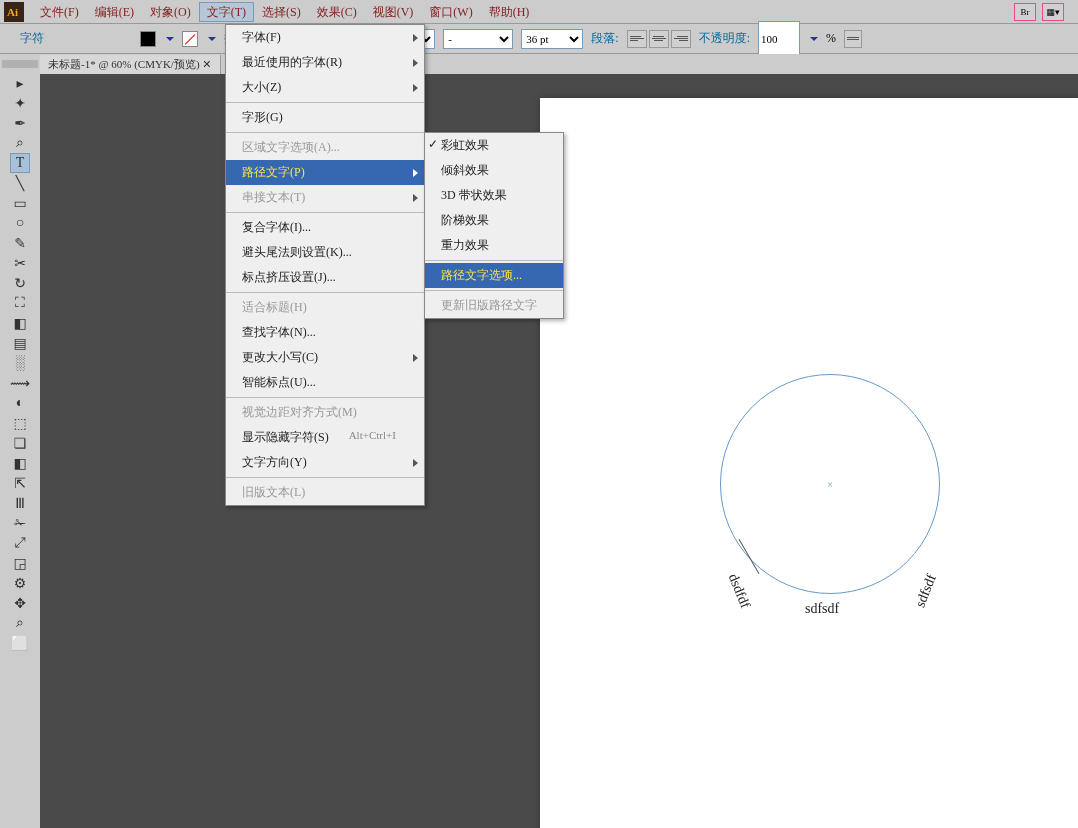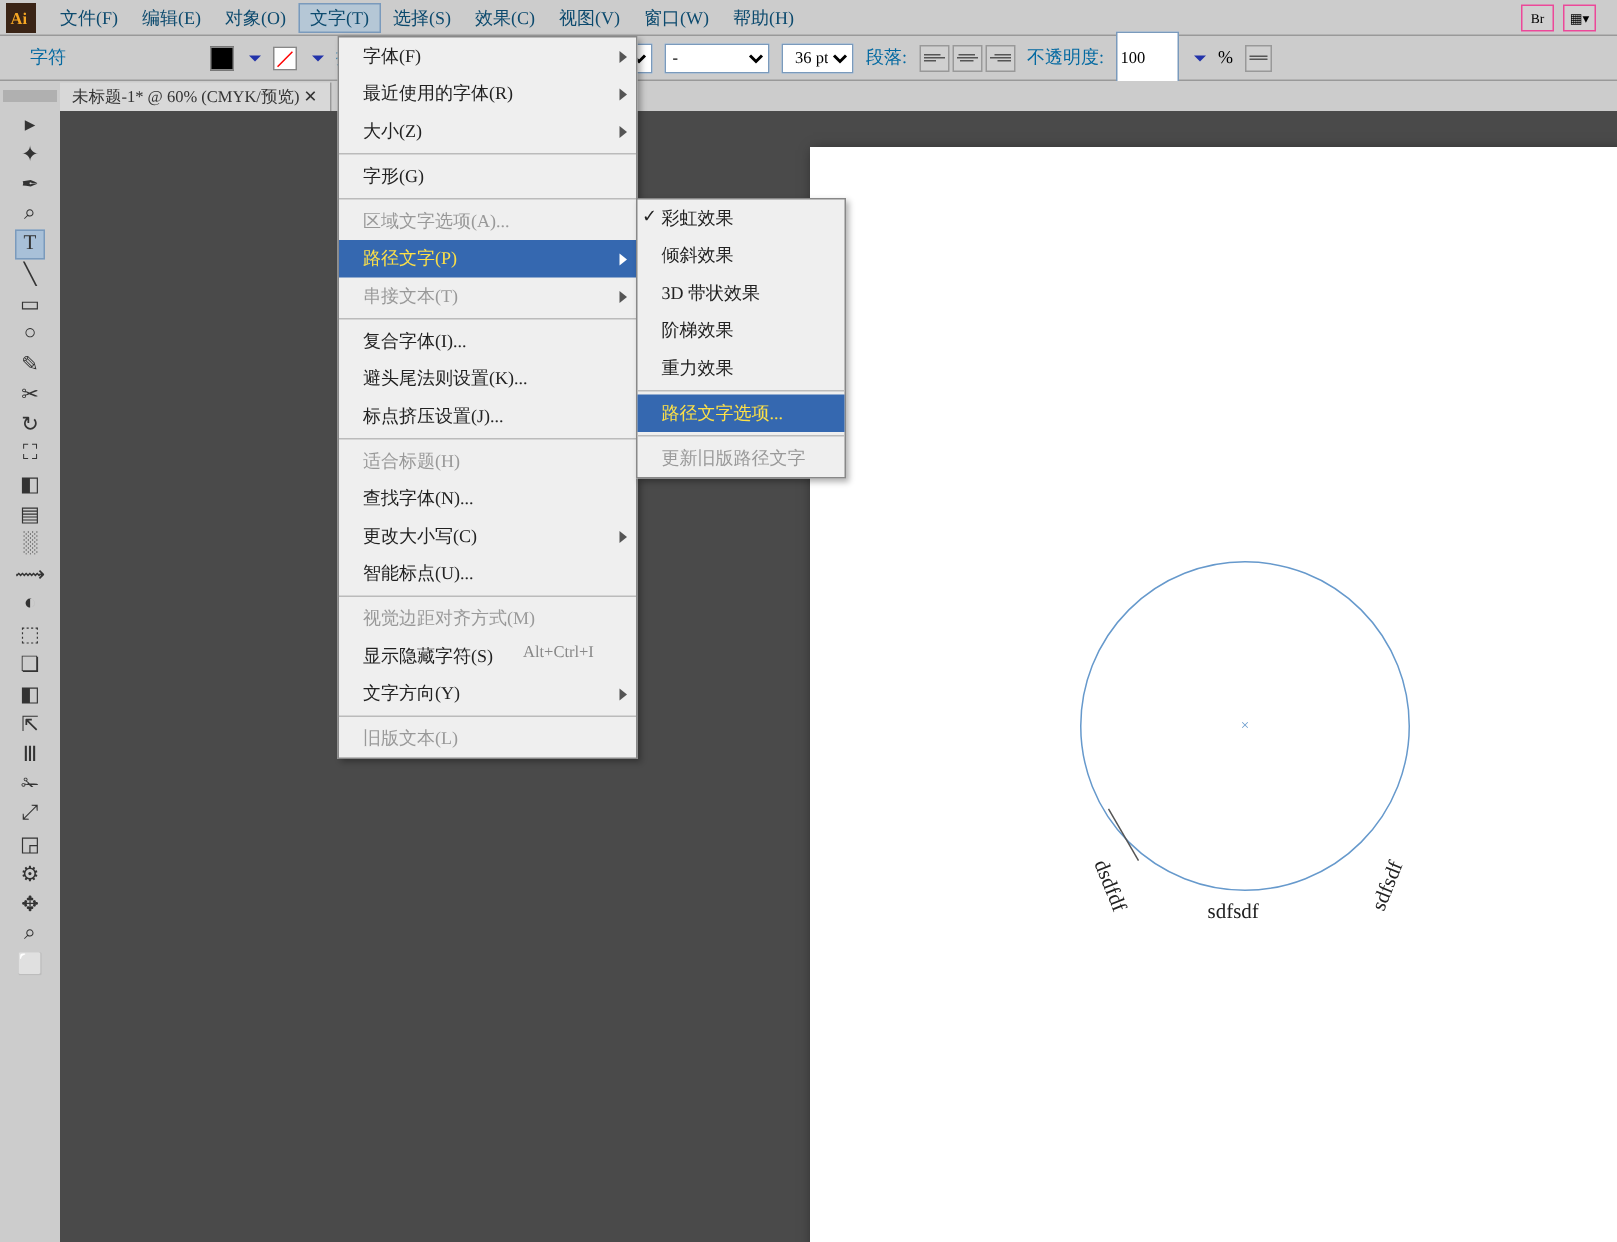--- a/index.html
+++ b/index.html
@@ -2,21 +2,21 @@
 <html><head>
 <meta charset="utf-8">
 <style>
 * { margin: 0; padding: 0; box-sizing: border-box; font-family: "SimSun", serif; }
 body { background: #4a4a4a; width: 1078px; height: 828px; overflow: hidden; user-select: none; }
 
 
 .menubar { background: #cccccc; height: 24px; display: flex; align-items: center; padding: 0 4px; border-bottom: 1px solid #999; }
 .menubar .logo { width: 20px; height: 20px; margin-right: 8px; }
 .menubar .logo svg { width: 20px; height: 20px; }
-.menubar .menu-item { padding: 3px 8px; font-size: 12px; color: #0c4a6e; }
+.menubar .menu-item { padding: 3px 8px; font-size: 12px; color: #7f1d1d; }
 .menubar .menu-item.open { background: #b5c7d6; border: 1px solid #7a9abc; padding: 2px 7px; }
 .menubar .spacer { flex: 1; }
 .menubar .right-icons { display: flex; gap: 6px; align-items: center; margin-right: 10px; }
 .menubar .ricon { width: 22px; height: 18px; background: #d0d0d0; border: 1px solid #ec4899; display: flex; align-items: center; justify-content: center; font-size: 9px; }
 
 
 .controlbar { background: #cccccc; height: 30px; display: flex; align-items: center; padding: 0 20px; border-bottom: 1px solid #999; font-size: 12px; gap: 8px; }
 .controlbar .label { color: #0369a1; }
 .swatch { width: 16px; height: 16px; background: #000; border: 1px solid #888; }
 .swatch.none { background: #fff; position: relative; }
@@ -91,21 +91,21 @@
   <span style="width:80px;"></span>
   <span class="swatch"></span>
     <span class="dropdown-arrow"></span>
   <span class="swatch none"></span>
     <span class="dropdown-arrow"></span>
   <span class="label">描边</span>
   <span style="width:12px;"></span>
   <span class="label">字符:</span>
   <select style="width:124px;"><option>Adobe 宋体 Std L</option></select>
   <select style="width:70px;"><option>-</option></select>
-  <select style="width:48px;text-align:right;"><option>36 pt</option></select>
+  <select style="width:62px;"><option>36 pt</option></select>
   <span class="label">段落:</span>
   <div class="align-group">
     <div class="align-btn">
         <div class="aline" style="width:80%"></div>
         <div class="aline" style="width:100%"></div>
         <div class="aline" style="width:60%"></div>
       </div>
     <div class="align-btn">
         <div class="aline" style="width:80%;margin:0 auto"></div>
         <div class="aline" style="width:100%"></div>

